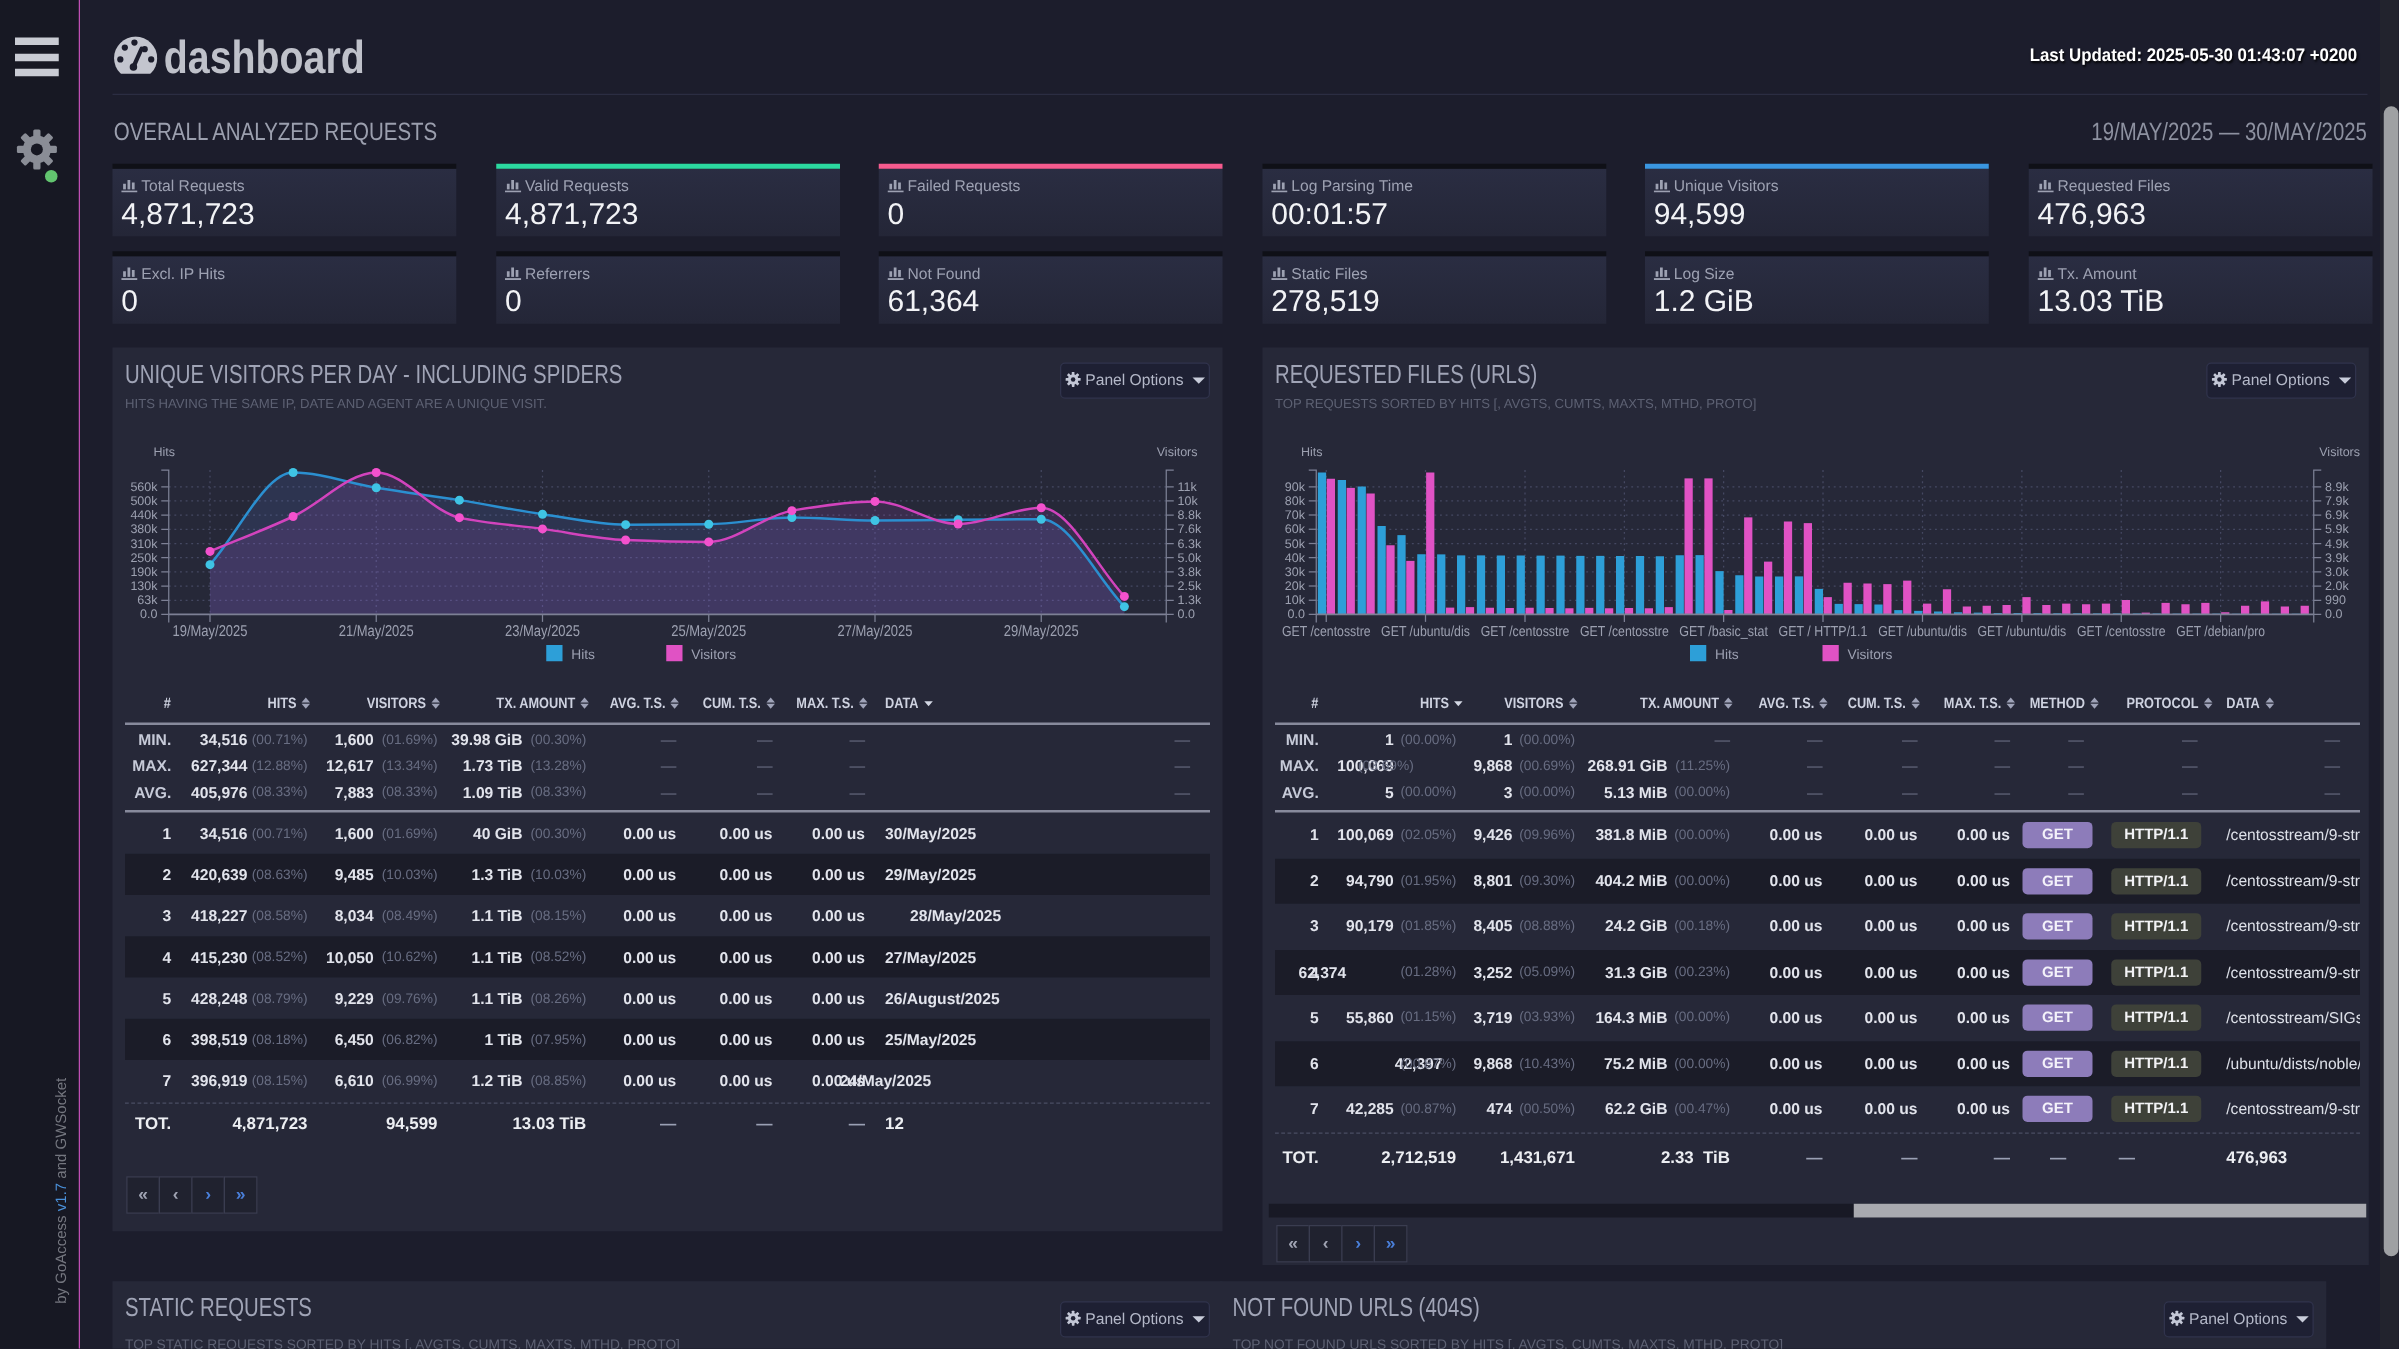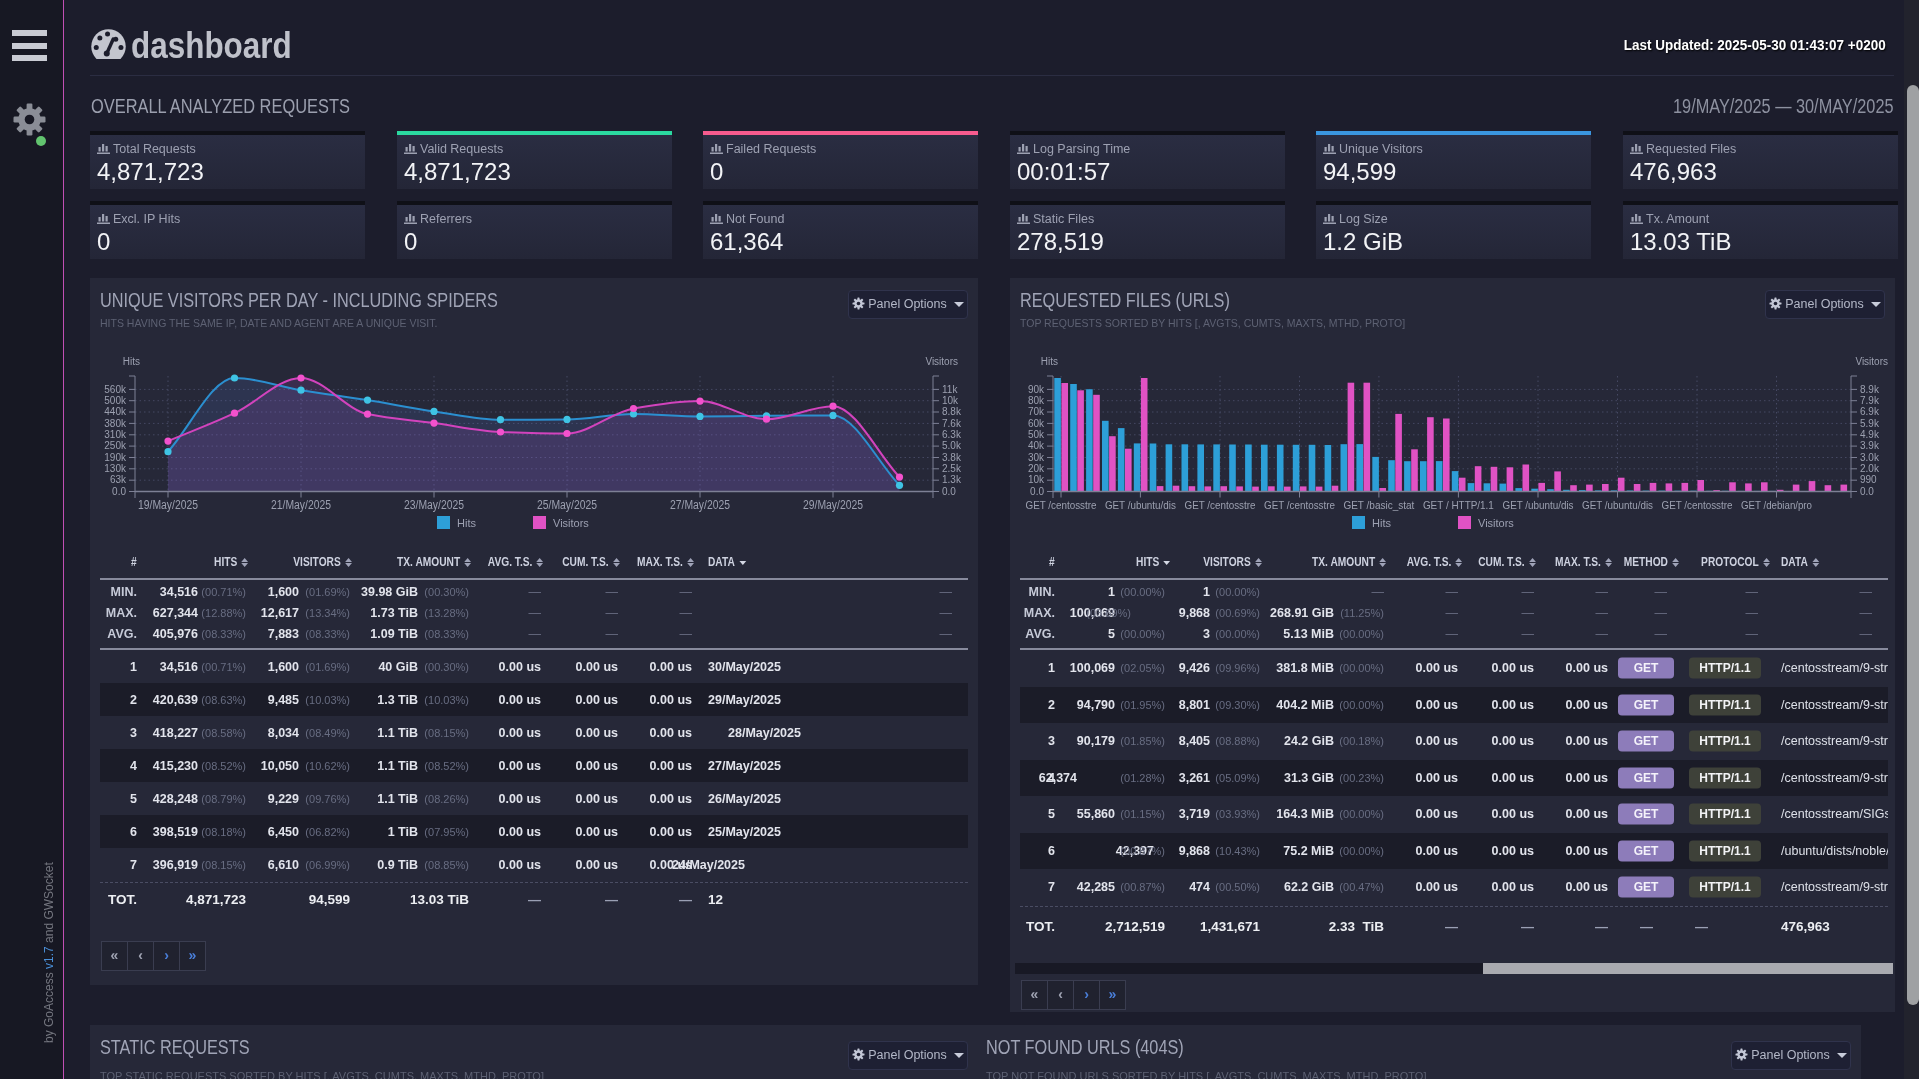--- a/index.html
+++ b/index.html
@@ -455,42 +455,42 @@
       <span class="c idxn" style="right:831px">5</span>
       <span class="c num" style="right:770px">428,248</span>
       <span class="c pct" style="right:722px">(08.79%)</span>
       <span class="c num" style="right:669px">9,229</span>
       <span class="c pct" style="right:618px">(09.76%)</span>
       <span class="c num" style="right:550px">1.1 TiB</span>
       <span class="c pct" style="right:499px">(08.26%)</span>
       <span class="c num" style="right:427px">0.00 us</span>
       <span class="c num" style="right:350px">0.00 us</span>
       <span class="c num" style="right:276px">0.00 us</span>
-      <span class="c num" style="left:608px">26/May/2025</span>
+      <span class="c num" style="left:608px">26/August/2025</span>
     </div>
     <div class="trow" style="top:537px;height:33px;background:#1b1c28;">
       <span class="c idxn" style="right:831px">6</span>
       <span class="c num" style="right:770px">398,519</span>
       <span class="c pct" style="right:722px">(08.18%)</span>
       <span class="c num" style="right:669px">6,450</span>
       <span class="c pct" style="right:618px">(06.82%)</span>
       <span class="c num" style="right:550px">1 TiB</span>
       <span class="c pct" style="right:499px">(07.95%)</span>
       <span class="c num" style="right:427px">0.00 us</span>
       <span class="c num" style="right:350px">0.00 us</span>
       <span class="c num" style="right:276px">0.00 us</span>
       <span class="c num" style="left:608px">25/May/2025</span>
     </div>
     <div class="trow" style="top:570px;height:33px;">
       <span class="c idxn" style="right:831px">7</span>
       <span class="c num" style="right:770px">396,919</span>
       <span class="c pct" style="right:722px">(08.15%)</span>
       <span class="c num" style="right:669px">6,610</span>
       <span class="c pct" style="right:618px">(06.99%)</span>
-      <span class="c num" style="right:550px">0.9 TiB</span>
+      <span class="c num" style="right:550px">1.2 TiB</span>
       <span class="c pct" style="right:499px">(08.85%)</span>
       <span class="c num" style="right:427px">0.00 us</span>
       <span class="c num" style="right:350px">0.00 us</span>
       <span class="c num" style="right:276px">0.00 us</span>
       <span class="c num" style="left:572px">24/May/2025</span>
     </div>
     <div class="dline" style="top:604px"></div>
     <div class="trow" style="top:606px;height:30px;">
       <span class="c tot" style="right:831px">TOT.</span>
       <span class="c tot" style="right:722px">4,871,723</span>
@@ -810,21 +810,21 @@
       <span class="c num" style="right:354px">0.00 us</span>
       <span class="c num" style="right:280px">0.00 us</span>
       <span class="badge get" style="left:598px">GET</span>
       <span class="badge proto" style="left:669px">HTTP/1.1</span>
       <span class="c url" style="left:761px">/centosstream/9-stre</span>
     </div>
     <div class="trow" style="top:481.5px;height:36.5px;background:#1b1c28;">
       <span class="c idxn" style="right:833px">4</span>
       <span class="c num" style="right:811px">62,374</span>
       <span class="c pct" style="right:723px">(01.28%)</span>
-      <span class="c num" style="right:678px">3,261</span>
+      <span class="c num" style="right:678px">3,252</span>
       <span class="c pct" style="right:628px">(05.09%)</span>
       <span class="c num" style="right:554px">31.3 GiB</span>
       <span class="c pct" style="right:504px">(00.23%)</span>
       <span class="c num" style="right:430px">0.00 us</span>
       <span class="c num" style="right:354px">0.00 us</span>
       <span class="c num" style="right:280px">0.00 us</span>
       <span class="badge get" style="left:598px">GET</span>
       <span class="badge proto" style="left:669px">HTTP/1.1</span>
       <span class="c url" style="left:761px">/centosstream/9-stre</span>
     </div>

